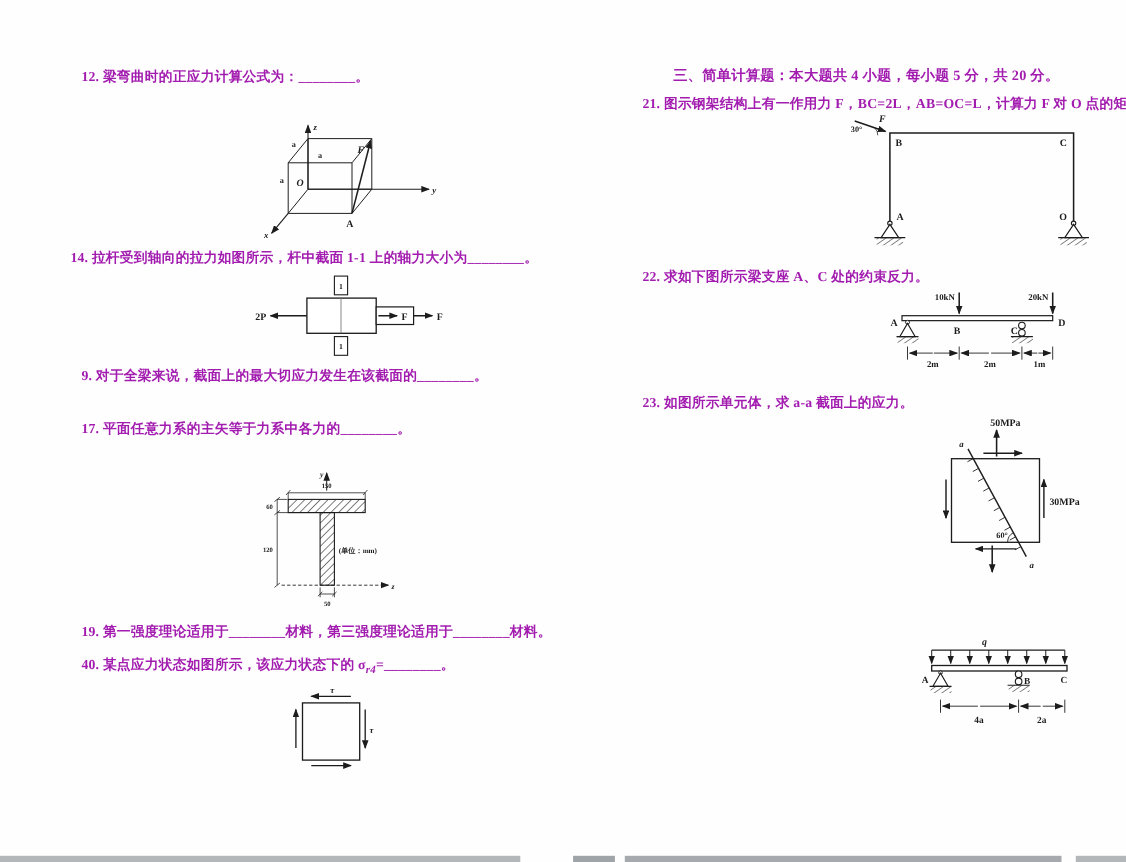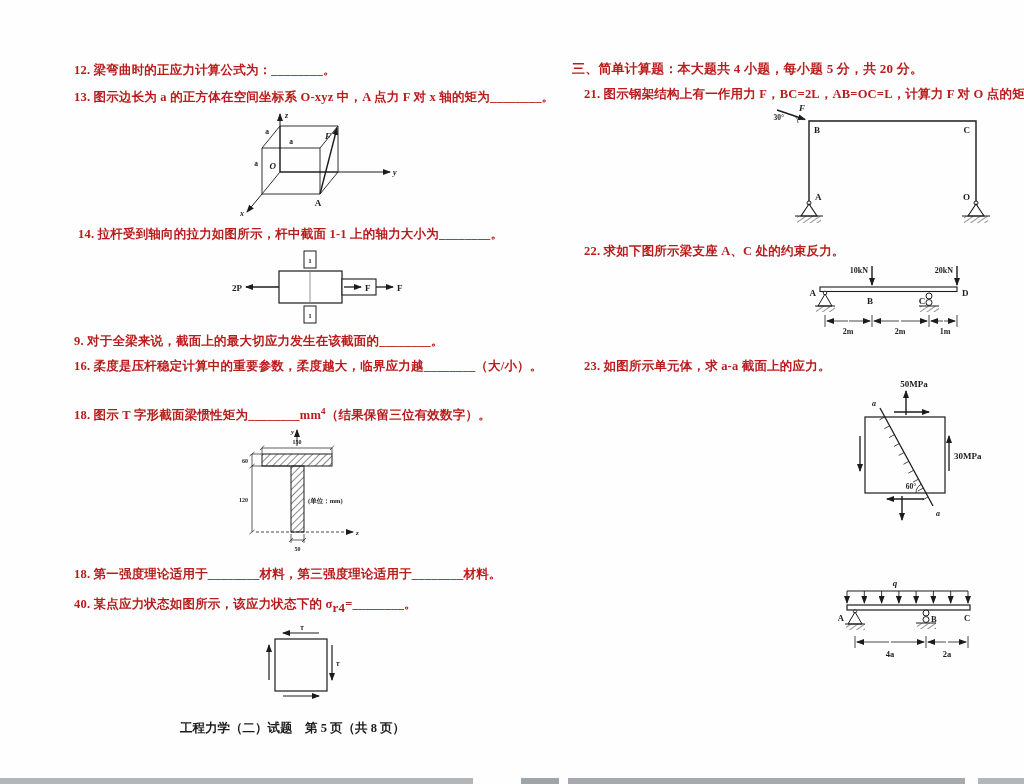--- a/index.html
+++ b/index.html
@@ -1,22 +1,22 @@
 <!DOCTYPE html>
 <html><head>
 <meta charset="utf-8">
 <style>
   html,body{margin:0;padding:0;}
   body{width:1024px;height:784px;position:relative;background:#ffffff;overflow:hidden;
        font-family:"Liberation Serif","DejaVu Serif",serif;color:#1c1c1c;}
   .sheet{position:absolute;inset:0;background:#fefefe;}
-  .q{position:absolute;font-size:12.5px;font-weight:bold;letter-spacing:.2px;white-space:nowrap;color:#b91c1c;}
-  .hdr{font-size:13px;}
+  .q{position:absolute;font-size:12.5px;font-weight:bold;letter-spacing:.2px;white-space:nowrap;color:#a21caf;}
+  .hdr{font-size:13px;margin-left:40px;}
   .sup{font-size:9px;vertical-align:super;}
-  .sub{font-size:13px;vertical-align:sub;}
+  .sub{font-size:10px;vertical-align:sub;font-style:italic;}
   .footer{position:absolute;font-size:12.5px;font-weight:bold;text-align:center;white-space:nowrap;}
   .fig{position:absolute;}
   svg text{font-family:"Liberation Serif","DejaVu Serif",serif;font-weight:bold;fill:#1c1c1c;}
   .it{font-style:italic;}
   .strip{position:absolute;bottom:0;height:6px;background:#b3b7ba;}
 </style>
 </head>
 <body>
 
 <svg width="0" height="0" style="position:absolute">
@@ -29,21 +29,20 @@
     </pattern>
     <pattern id="ground" patternUnits="userSpaceOnUse" width="4" height="7" patternTransform="rotate(55)">
       <line x1="0" y1="0" x2="0" y2="7" stroke="#2a2a2a" stroke-width="1"></line>
     </pattern>
   </defs>
 </svg>
 
 <div class="sheet">
 
   <div class="q" style="left:74px;top:62px">12. 梁弯曲时的正应力计算公式为：________。</div>
-  <div class="q" style="left:74px;top:89px">13. 图示边长为 a 的正方体在空间坐标系 O-xyz 中，A 点力 F 对 x 轴的矩为________。</div>
 
   <svg class="fig" style="left:232px;top:108px" width="205" height="110" viewBox="0 0 205 110">
     <g stroke="#1c1c1c" stroke-width="0.9" fill="none">
       <path d="M48,18 L106,18 L106,64 L48,64 Z"></path>
       <path d="M30,40 L88,40 L88,86 L30,86 Z"></path>
       <path d="M48,18 L30,40 M106,18 L88,40 M106,64 L88,86 M48,64 L30,86"></path>
     </g>
     <g stroke="#1c1c1c" stroke-width="1" fill="none">
       <line x1="48" y1="64" x2="48" y2="6" marker-end="url(#ah)"></line>
       <line x1="48" y1="64" x2="158" y2="64" marker-end="url(#ah)"></line>
@@ -54,41 +53,40 @@
     <text class="it" x="161" y="67" font-size="8">y</text>
     <text class="it" x="8" y="108" font-size="8">x</text>
     <text class="it" x="44" y="61" font-size="9" text-anchor="end">O</text>
     <text x="86" y="98" font-size="9" text-anchor="middle">A</text>
     <text class="it" x="96" y="31" font-size="9" text-anchor="middle">F</text>
     <text x="37" y="26" font-size="7.5" text-anchor="end">a</text>
     <text x="59" y="36" font-size="7.5" text-anchor="middle">a</text>
     <text x="26" y="58" font-size="7.5" text-anchor="end">a</text>
   </svg>
 
-  <div class="q" style="left:78px;top:226px">14. 拉杆受到轴向的拉力如图所示，杆中截面 1-1 上的轴力大小为________。</div>
+  <div class="q" style="left:64px;top:226px">14. 拉杆受到轴向的拉力如图所示，杆中截面 1-1 上的轴力大小为________。</div>
 
   <svg class="fig" style="left:224px;top:247px" width="185" height="80" viewBox="0 0 185 80">
     <rect x="55" y="24" width="63" height="32" fill="#fff" stroke="#1c1c1c" stroke-width="1.2"></rect>
     <rect x="118" y="32" width="34" height="16" fill="#fff" stroke="#1c1c1c" stroke-width="1.1"></rect>
     <line x1="86" y1="24" x2="86" y2="56" stroke="#777" stroke-width="0.8"></line>
     <rect x="80" y="4" width="12" height="17" fill="#fff" stroke="#1c1c1c" stroke-width="1"></rect>
     <rect x="80" y="59" width="12" height="17" fill="#fff" stroke="#1c1c1c" stroke-width="1"></rect>
     <text x="86" y="15.5" font-size="7" text-anchor="middle">1</text>
     <text x="86" y="70.5" font-size="7" text-anchor="middle">1</text>
     <line x1="55" y1="40" x2="22" y2="40" stroke="#1c1c1c" stroke-width="1.3" marker-end="url(#ah)"></line>
     <text x="18" y="43.5" font-size="9" text-anchor="end">2P</text>
     <line x1="120" y1="40" x2="137" y2="40" stroke="#1c1c1c" stroke-width="1.3" marker-end="url(#ah)"></line>
     <text x="141" y="43.5" font-size="9">F</text>
     <line x1="152" y1="40" x2="169" y2="40" stroke="#1c1c1c" stroke-width="1.3" marker-end="url(#ah)"></line>
     <text x="173" y="43.5" font-size="9">F</text>
   </svg>
 
   <div class="q" style="left:74px;top:333px">9. 对于全梁来说，截面上的最大切应力发生在该截面的________。</div>
-  <div class="q" style="left:74px;top:358px">16. 柔度是压杆稳定计算中的重要参数，柔度越大，临界应力越________（大/小）。</div>
-  <div class="q" style="left:74px;top:406px"><span>18. 图示 T 字形截面梁惯性矩为________mm</span><span class="sup">4</span><span>（结果保留三位有效数字）。</span></div>
+  <div class="q" style="left:74px;top:382px">17. 平面任意力系的主矢等于力系中各力的________。</div>
 
   <svg class="fig" style="left:236px;top:424px" width="128" height="134" viewBox="0 0 128 134">
     <rect x="26" y="30" width="70" height="12" fill="url(#hatch)" stroke="#1c1c1c" stroke-width="1"></rect>
     <rect x="55" y="42" width="13" height="66" fill="url(#hatch)" stroke="#1c1c1c" stroke-width="1"></rect>
     <line x1="61" y1="22" x2="61" y2="6" stroke="#1c1c1c" stroke-width="0.9" marker-end="url(#ah)"></line>
     <text class="it" x="58" y="10" font-size="7" text-anchor="end">y</text>
     <g stroke="#1c1c1c" stroke-width="0.7">
       <line x1="26" y1="24" x2="96" y2="24"></line>
       <line x1="24" y1="26" x2="28" y2="21.5"></line>
         <line x1="94" y1="26" x2="98" y2="21.5"></line>
@@ -115,34 +113,33 @@
     <g stroke="#1c1c1c" stroke-width="0.7">
       <line x1="55" y1="110" x2="55" y2="119"></line>
         <line x1="68" y1="110" x2="68" y2="119"></line>
       <line x1="55" y1="116" x2="68" y2="116"></line>
       <line x1="53" y1="118" x2="57" y2="114"></line>
         <line x1="66" y1="118" x2="70" y2="114"></line>
     </g>
     <text x="61.5" y="127" font-size="6" text-anchor="middle">50</text>
   </svg>
 
-  <div class="q" style="left:74px;top:566px">18. 第一强度理论适用于________材料，第三强度理论适用于________材料。</div>
+  <div class="q" style="left:74px;top:566px">19. 第一强度理论适用于________材料，第三强度理论适用于________材料。</div>
   <div class="q" style="left:74px;top:596px"><span>40. 某点应力状态如图所示，该应力状态下的 σ</span><span class="sub">r4</span><span>=________。</span></div>
 
   <svg class="fig" style="left:260px;top:624px" width="84" height="78" viewBox="0 0 84 78">
     <rect x="15" y="15" width="52" height="52" fill="none" stroke="#1c1c1c" stroke-width="1.2"></rect>
     <line x1="59" y1="9" x2="23" y2="9" stroke="#1c1c1c" stroke-width="1.2" marker-end="url(#ah)"></line>
     <line x1="72" y1="21" x2="72" y2="56" stroke="#1c1c1c" stroke-width="1.2" marker-end="url(#ah)"></line>
     <line x1="9" y1="56" x2="9" y2="21" stroke="#1c1c1c" stroke-width="1.2" marker-end="url(#ah)"></line>
     <line x1="23" y1="72" x2="59" y2="72" stroke="#1c1c1c" stroke-width="1.2" marker-end="url(#ah)"></line>
     <text class="it" x="42" y="6" font-size="8" text-anchor="middle">τ</text>
     <text class="it" x="76" y="42" font-size="8">τ</text>
   </svg>
 
-  <div class="footer" style="left:145px;top:720px;width:295px">工程力学（二）试题　第 5 页（共 8 页）</div>
 
   <div class="q hdr" style="left:572px;top:60px">三、简单计算题：本大题共 4 小题，每小题 5 分，共 20 分。</div>
   <div class="q" style="left:584px;top:86px">21. 图示钢架结构上有一作用力 F，BC=2L，AB=OC=L，计算力 F 对 O 点的矩。</div>
 
   <svg class="fig" style="left:763px;top:104px" width="255" height="125" viewBox="0 0 255 125">
     <g stroke="#1c1c1c" stroke-width="1.4" fill="none">
       <path d="M46,98 L46,17 L213,17 L213,98"></path>
     </g>
     <line x1="14" y1="6" x2="42" y2="15.5" stroke="#1c1c1c" stroke-width="1.4" marker-end="url(#ah)"></line>
     <path d="M32,12 A9,9 0 0 1 35,19" stroke="#1c1c1c" stroke-width="0.7" fill="none"></path>

